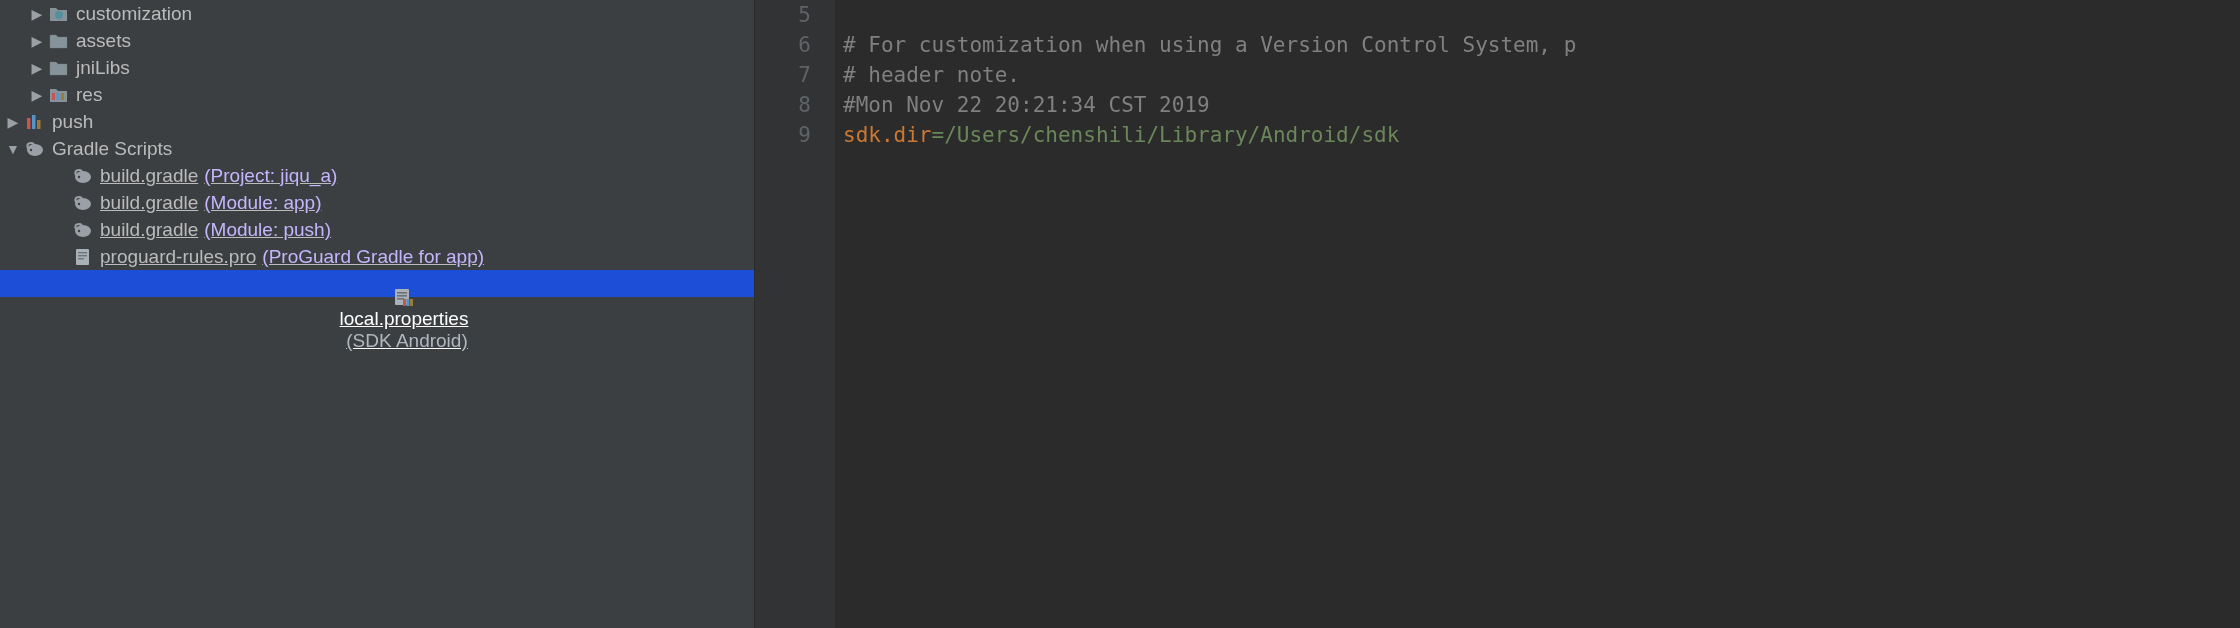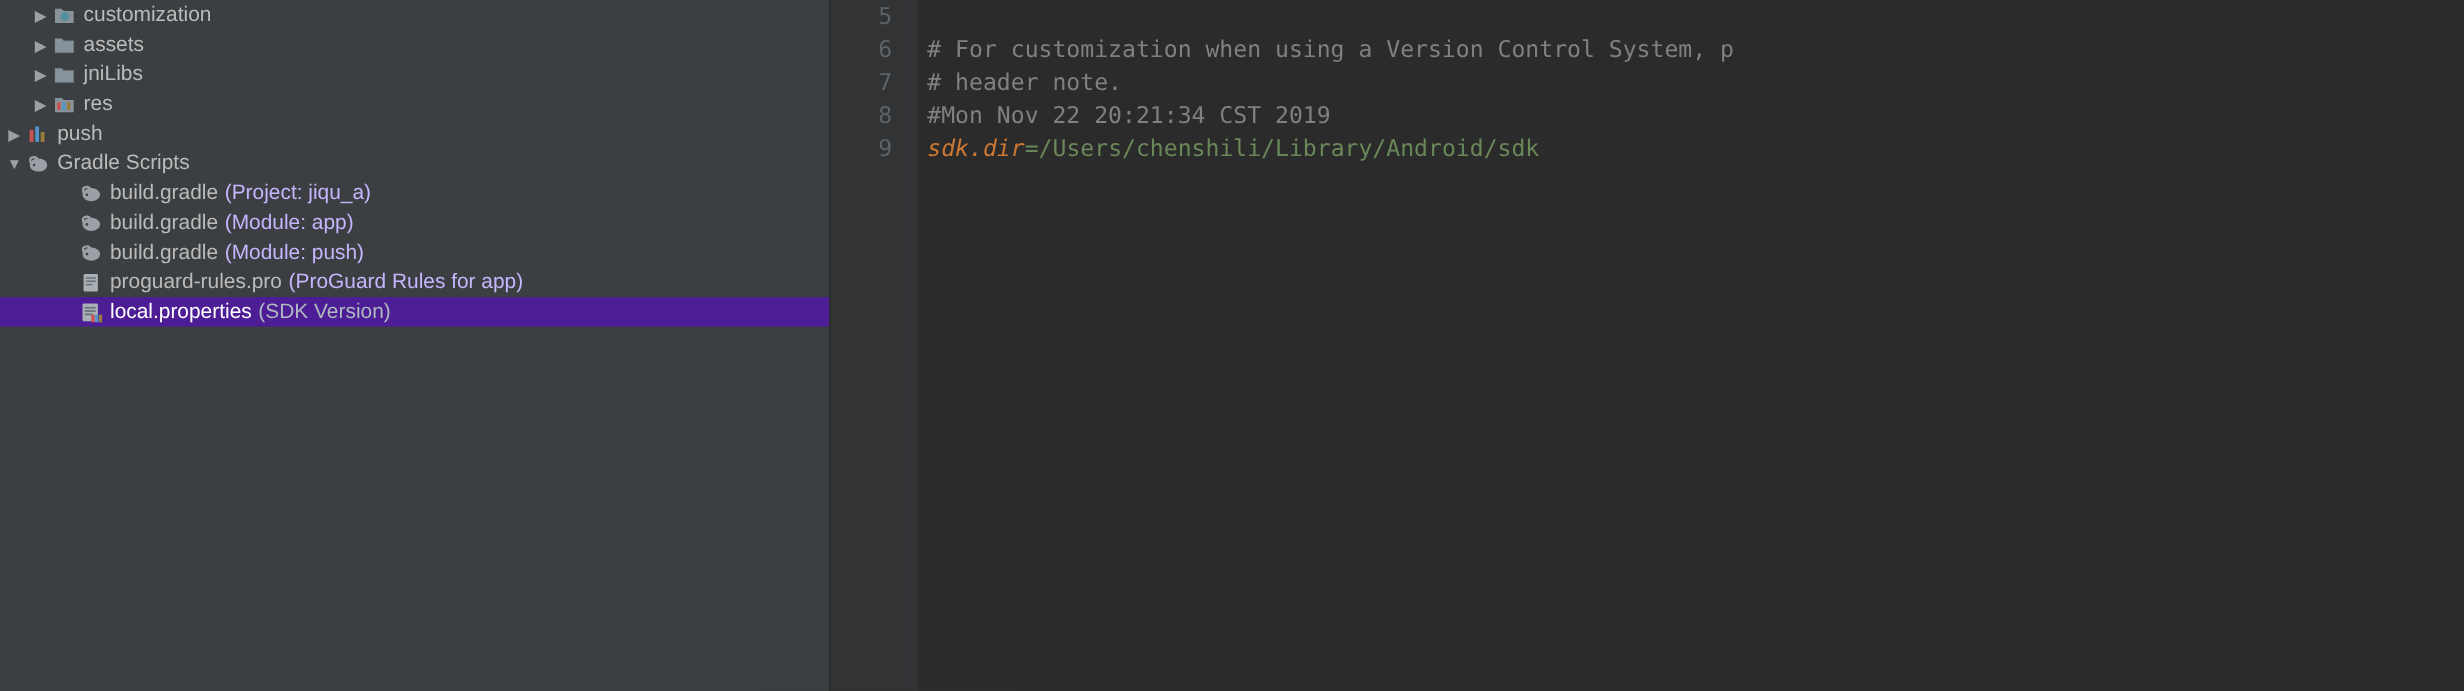--- a/index.html
+++ b/index.html
@@ -44,33 +44,34 @@
     flex: 1;
     background: #2b2b2b;
     font-family: "Menlo", "Consolas", monospace;
     font-size: 21px;
     line-height: 30px;
     color: #808080;
     padding-left: 8px;
     white-space: pre;
     overflow: hidden;
   }
-  .code .key { color: #cc7832; font-style: italic; }
+  .code .key { color: #cc7832; }
   .code .val { color: #6a8759; }
 
   .tree-row {
     display: flex;
     align-items: center;
     height: 27px;
     white-space: nowrap;
     cursor: default;
   }
   .tree-row.selected {
-    background: #4c1d95;
+    background: #1d4ed8;
     color: #ffffff;
+    flex-direction: column;
   }
   .arrow {
     width: 14px;
     display: inline-flex;
     justify-content: center;
     color: #9aa0a6;
     font-size: 14px;
     user-select: none;
   }
   .arrow.blank { visibility: hidden; }
@@ -84,21 +85,21 @@
     flex-shrink: 0;
   }
   .label { color: #bbbbbb; }
   .tree-row.selected .label { color: #ffffff; }
   .hint { color: #c4b5fd; margin-left: 6px; }
   .tree-row.selected .hint { color: #b0b8c0; }
 
   
   .ind0 { padding-left: 6px; }
   .ind1 { padding-left: 30px; }
-  .ind2 { padding-left: 54px; }
+  .ind2 { padding-left: 54px; text-decoration: underline; }
 
   
   .icon svg { width: 20px; height: 20px; display: block; }
 </style>
 </head>
 <body>
 
 <svg width="0" height="0" style="position:absolute">
   <defs>
     <g id="ico-folder">
@@ -239,34 +240,34 @@
 
 
   <div class="tree-row ind2">
     <span class="arrow blank">▶</span>
     <span class="icon">
         <svg viewBox="0 0 20 20">
           <use href="#ico-file"></use>
         </svg>
       </span>
     <span class="label">proguard-rules.pro</span>
-    <span class="hint">(ProGuard Rules for app)</span>
+    <span class="hint">(ProGuard Gradle for app)</span>
   </div>
 
 
 
   <div class="tree-row ind2 selected">
     <span class="arrow blank">▶</span>
     <span class="icon">
         <svg viewBox="0 0 20 20">
           <use href="#ico-props"></use>
         </svg>
       </span>
     <span class="label">local.properties</span>
-    <span class="hint">(SDK Version)</span>
+    <span class="hint">(SDK Android)</span>
   </div>
 
 </div>
 
 <div class="editor-pane">
   <div class="gutter">
     <div>5</div>
     <div>6</div>
     <div>7</div>
     <div>8</div>

